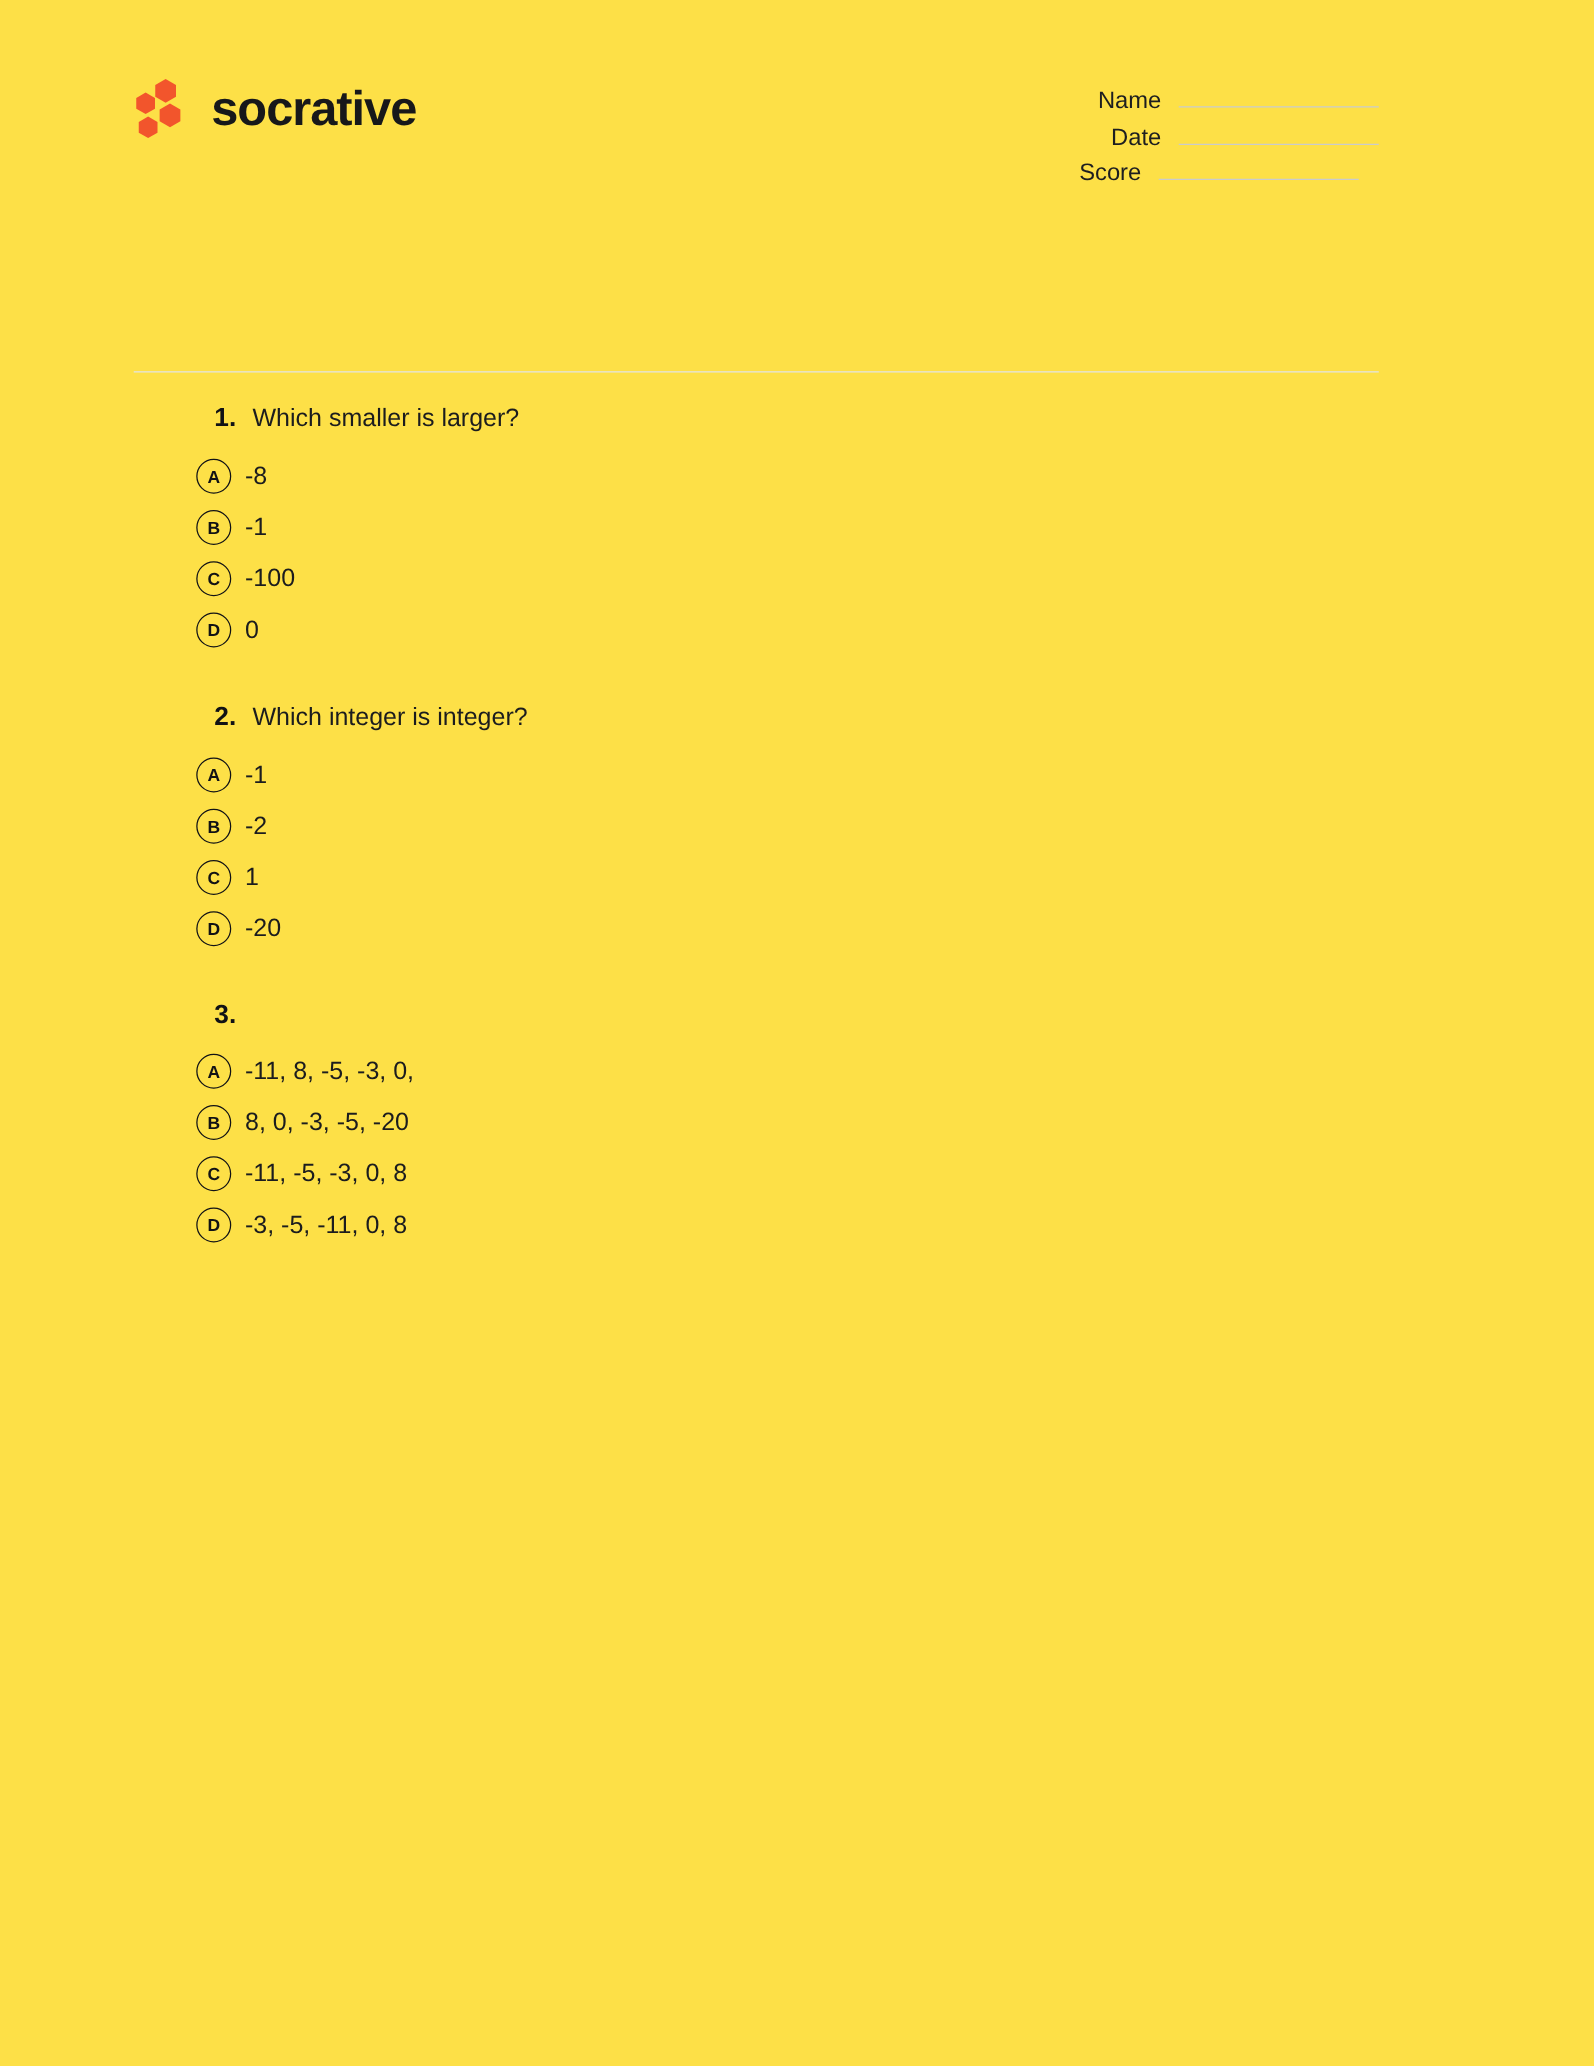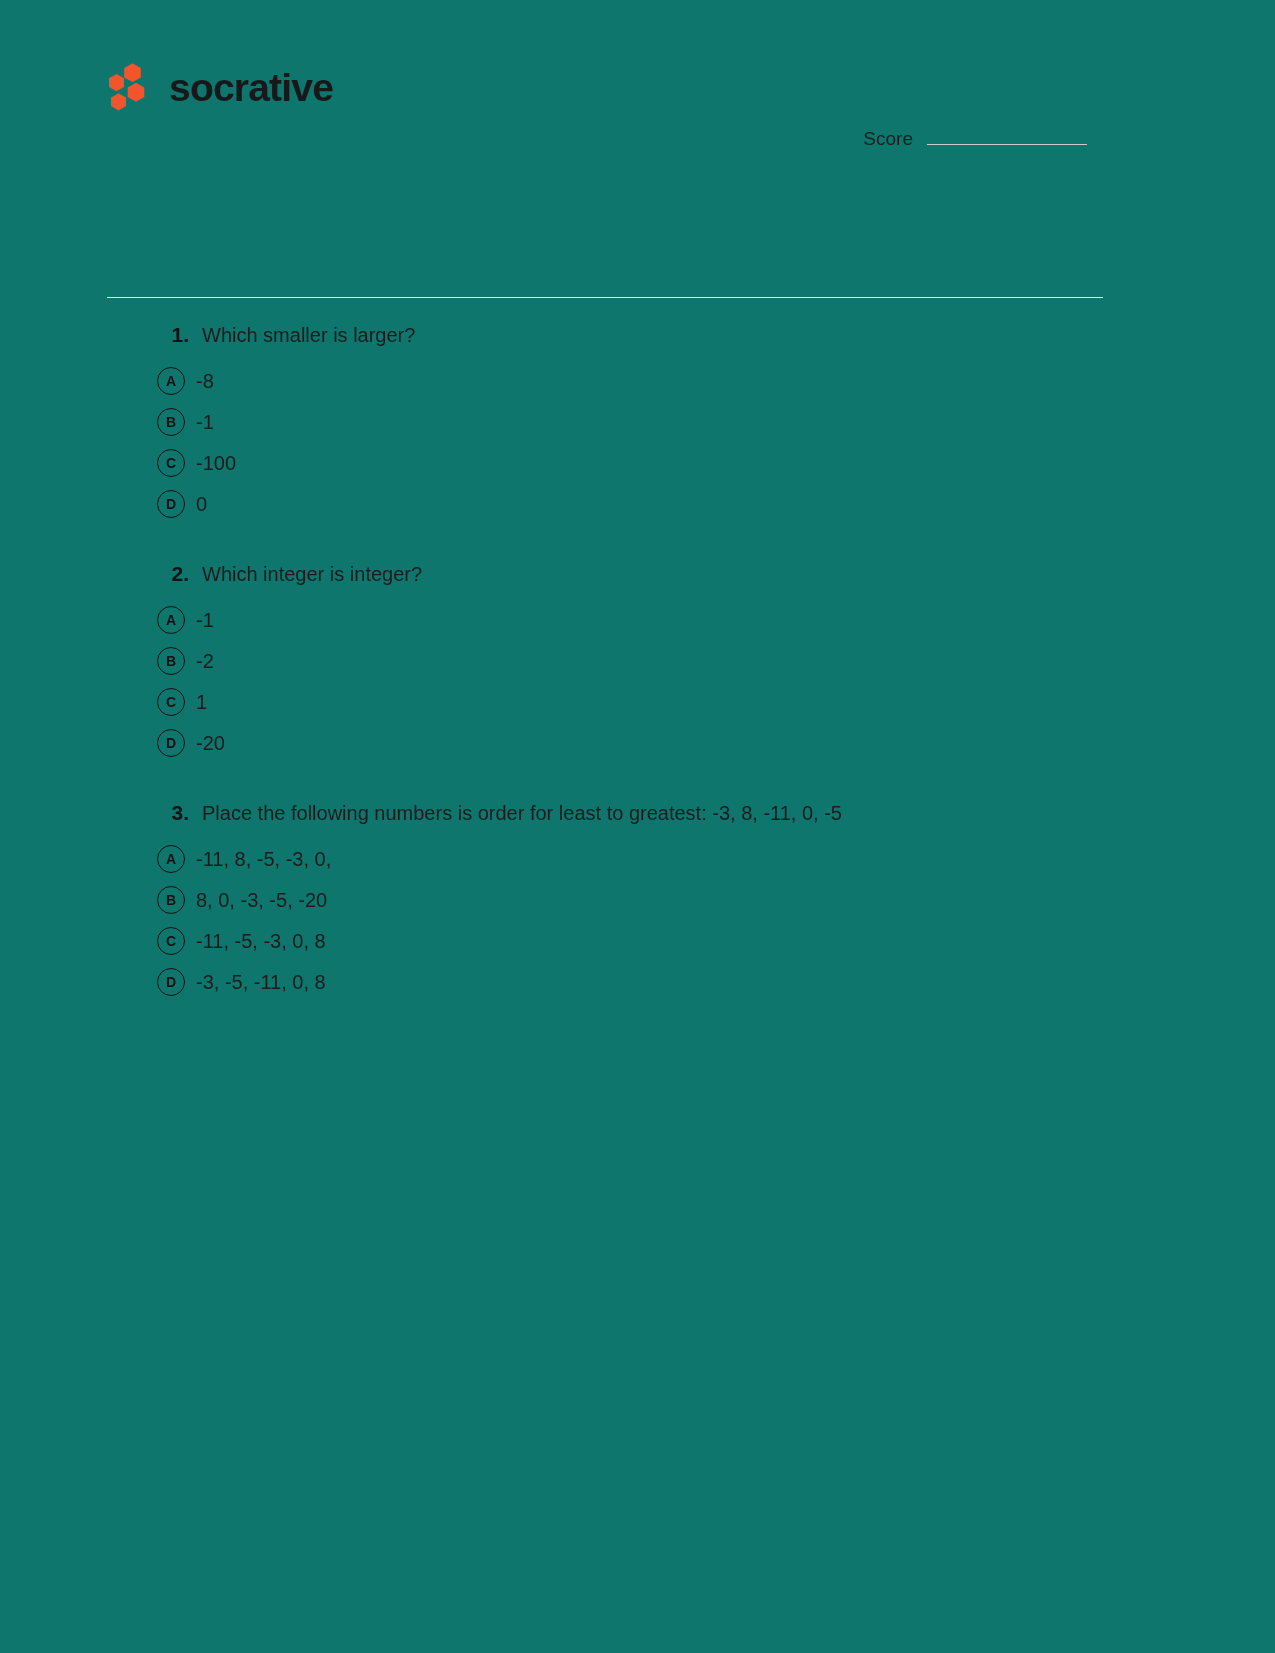--- a/index.html
+++ b/index.html
@@ -12,21 +12,21 @@
     height: 1653px;
     font-family: "Liberation Sans", sans-serif;
     color: #111111;
     -webkit-font-smoothing: antialiased;
   }
 
   .page {
     position: relative;
     width: 1275px;
     height: 1653px;
-    background: #0f766e;
+    background: #fde047;
     box-sizing: border-box;
     padding: 0;
   }
 
   .sheet {
     position: absolute;
     left: 107px;
     top: 0;
     width: 996px;
   }
@@ -185,20 +185,30 @@
         <svg class="logo-mark" viewBox="0 0 48 50">
           <polygon points="25.5,1.2 33.8,5.9 33.8,15.4 25.5,20.1 17.2,15.4 17.2,5.9" fill="#F2552C"></polygon>
           <polygon points="9.5,12.0 17.0,16.3 17.0,24.9 9.5,29.2 2.0,24.9 2.0,16.3" fill="#F2552C"></polygon>
           <polygon points="29.0,20.8 37.3,25.5 37.3,35.0 29.0,39.7 20.7,35.0 20.7,25.5" fill="#F2552C"></polygon>
           <polygon points="11.5,31.2 19.0,35.5 19.0,44.1 11.5,48.4 4.0,44.1 4.0,35.5" fill="#F2552C"></polygon>
         </svg>
         <span class="logo-word">socrative</span>
       </div>
 
 
+      <div class="meta">
+        <div class="meta-row">
+          <span class="meta-label">Name</span>
+          <span class="meta-rule"></span>
+        </div>
+        <div class="meta-row">
+          <span class="meta-label">Date</span>
+          <span class="meta-rule"></span>
+        </div>
+      </div>
 
       <div class="meta-score">
         <div class="meta-row">
           <span class="meta-label">Score</span>
           <span class="meta-rule"></span>
         </div>
       </div>
 
       <div class="divider"></div>
     </div>
@@ -251,21 +261,20 @@
           <div class="option">
             <span class="opt-bubble">D</span>
             <span class="opt-text">-20</span>
           </div>
         </div>
       </div>
 
       <div class="question">
         <div class="q-stem">
           <span class="q-num">3.</span>
-          <span class="q-text">Place the following numbers is order for least to greatest: -3, 8, -11, 0, -5</span>
         </div>
         <div class="options">
           <div class="option">
             <span class="opt-bubble">A</span>
             <span class="opt-text">-11, 8, -5, -3, 0,</span>
           </div>
           <div class="option">
             <span class="opt-bubble">B</span>
             <span class="opt-text">8, 0, -3, -5, -20</span>
           </div>

